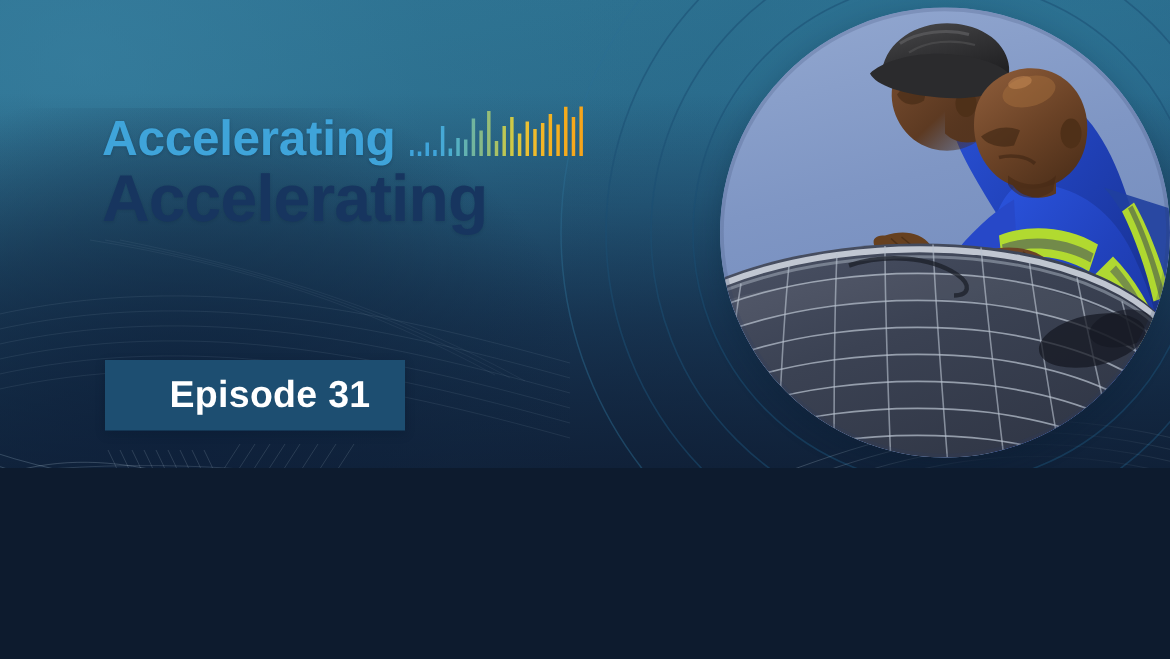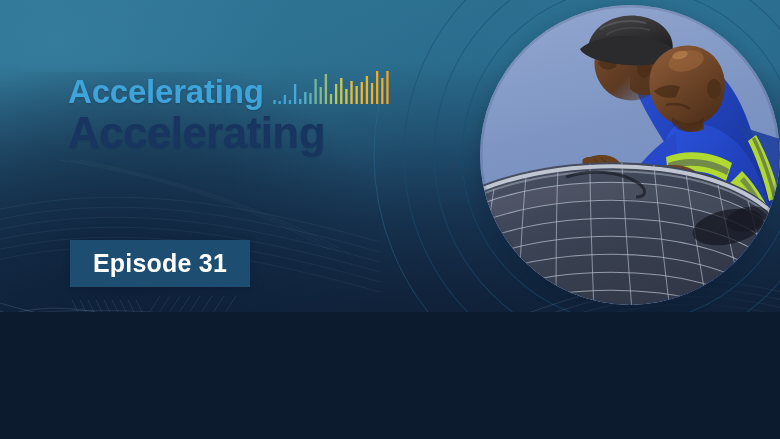--- a/index.html
+++ b/index.html
@@ -134,20 +134,21 @@
     position: absolute;
     left: 70px;
     top: 240px;
     width: 180px;
     height: 47px;
     background: #1d4e71;
     display: flex;
     align-items: center;
     justify-content: center;
     box-shadow: 0 2px 6px rgba(8,24,42,0.30);
+    padding-left: 20px;
   }
   .episode-badge span {
     color: #ffffff;
     font-size: 25px;
     font-weight: 700;
     letter-spacing: 0.2px;
     line-height: 1;
   }
 
   

